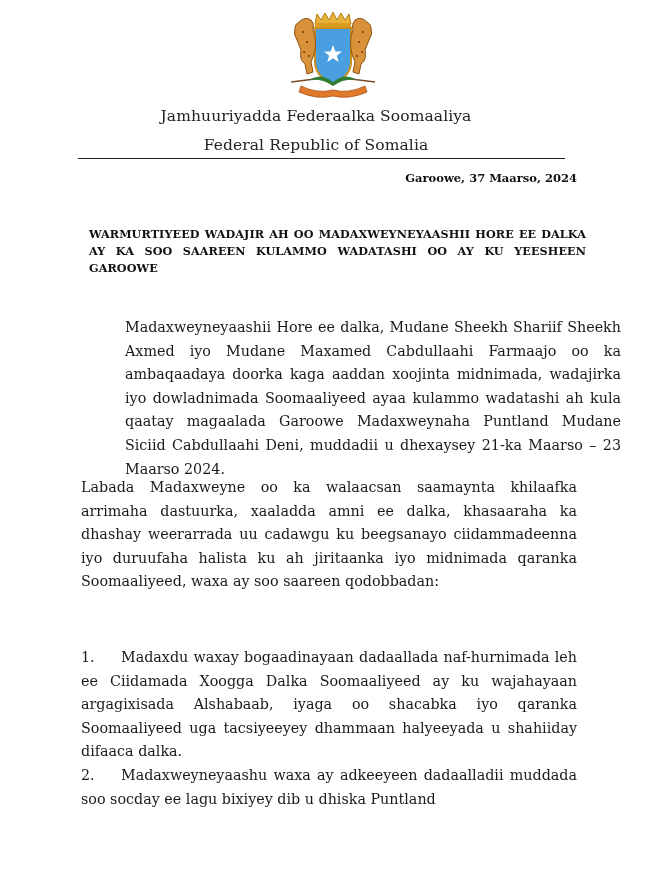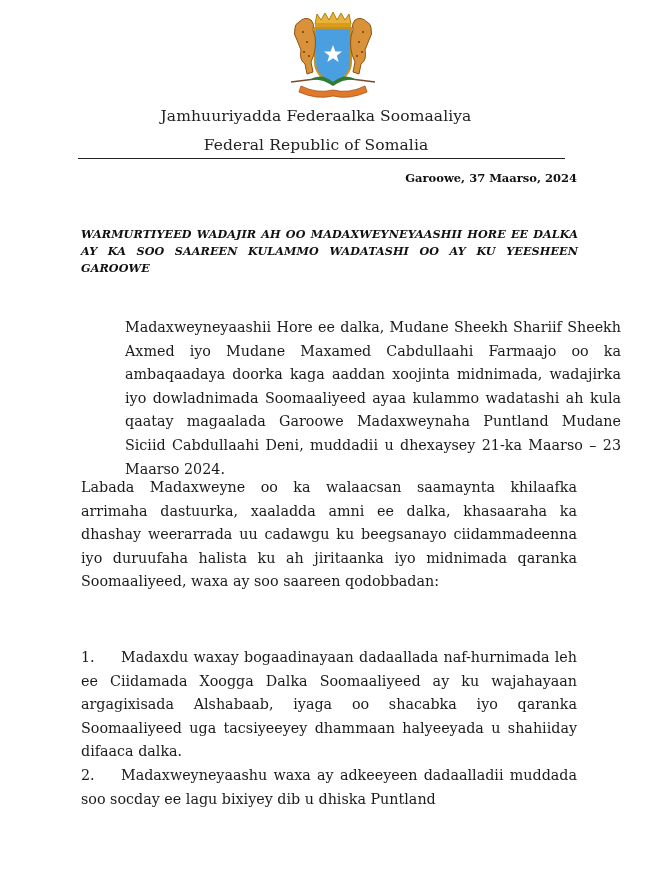--- a/index.html
+++ b/index.html
@@ -46,32 +46,31 @@
       position: absolute;
       right: 83px;
       top: 171px;
       font-family: "DejaVu Serif", serif;
       font-weight: bold;
       font-size: 11.5px;
       color: #111;
     }
     .title {
       position: absolute;
-      left: 81px;
+      left: 89px;
       top: 226px;
       width: 497px;
       font-family: "DejaVu Serif", serif;
       font-weight: bold;
       font-size: 11.2px;
       line-height: 17px;
       text-align: justify;
       text-align-last: left;
       color: #111;
       letter-spacing: 0.1px;
-      font-style: italic;
     }
     .para {
       position: absolute;
       left: 81px;
       width: 496px;
       font-family: "DejaVu Serif", serif;
       font-size: 14.3px;
       line-height: 23.6px;
       text-align: justify;
       color: #1a1a1a;

